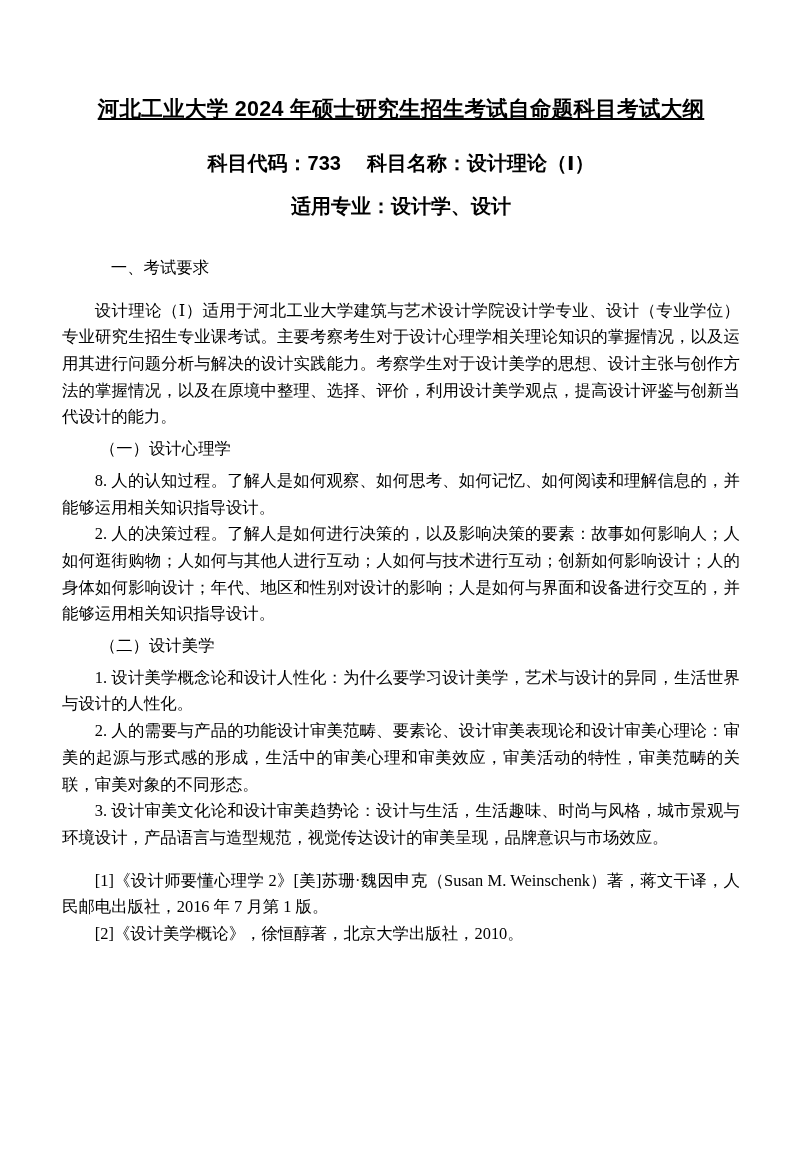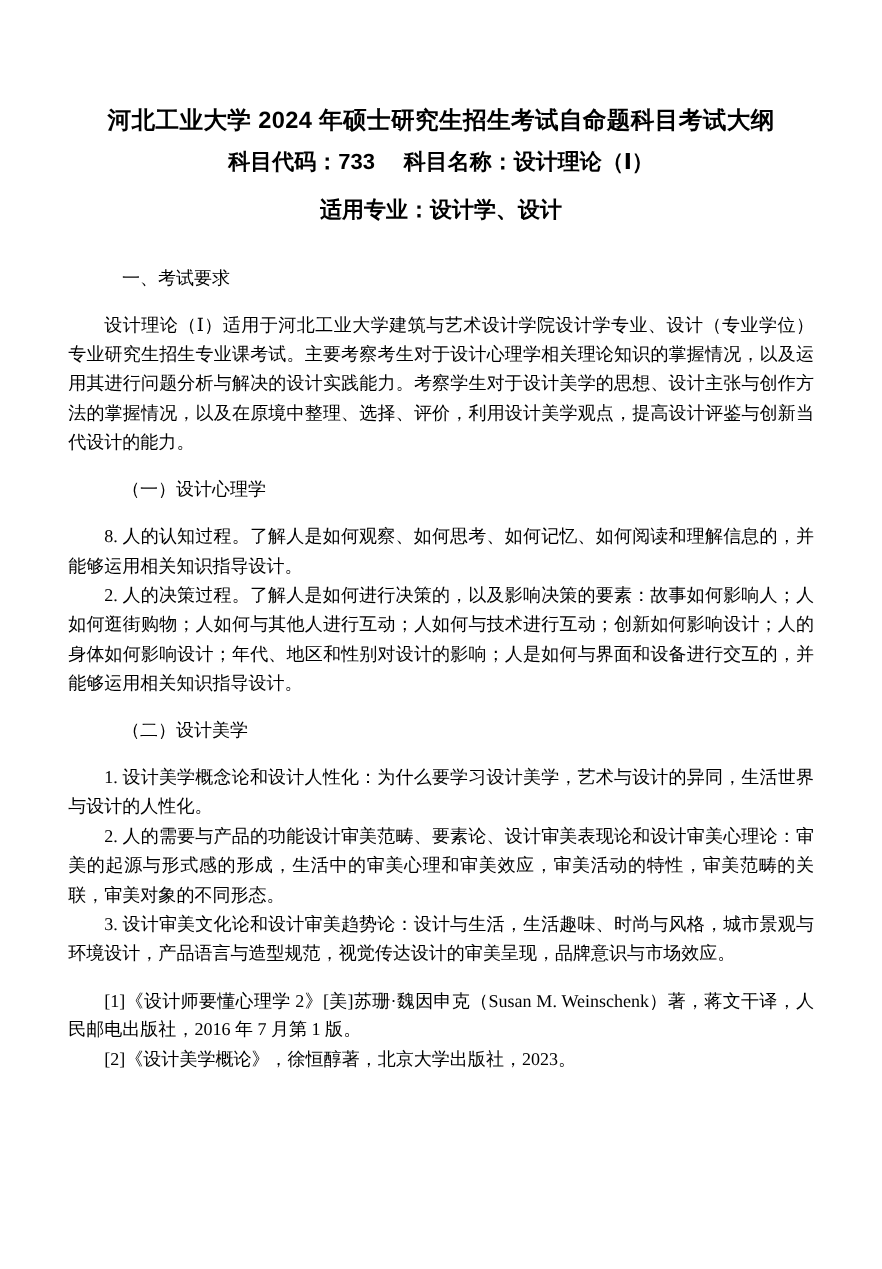--- a/index.html
+++ b/index.html
@@ -27,22 +27,23 @@
   }
 
   
   .doc-title {
     font-family: "Liberation Sans", "DejaVu Sans", sans-serif;
     font-weight: bold;
     font-size: 21.5px;
     line-height: 1.25;
     text-align: center;
     letter-spacing: 0.3px;
-    margin: 0 0 13px 0;
+    margin: 0 0 28px 0;
     white-space: nowrap;
+    text-decoration: underline;
   }
   .subject-line {
     font-family: "Liberation Sans", "DejaVu Sans", sans-serif;
     font-weight: bold;
     font-size: 20px;
     line-height: 1.25;
     text-align: center;
     margin: 0 0 18px 0;
   }
   .subject-line .gap {
@@ -73,21 +74,21 @@
     word-break: break-all;
   }
   .head {
     margin: 16px;
     text-indent: 2em;
     font-weight: normal;
     font-size: 16.4px;
     text-align: left;
   }
   .sub-head {
-    margin: 16px;
+    margin: 5px;
     text-indent: 2em;
     text-align: left;
   }
   .ref {
     margin: 0;
     text-indent: 2em;
     text-align: justify;
     text-justify: inter-ideograph;
     word-break: break-all;
   }
@@ -117,17 +118,17 @@
       <p class="para">8. 人的认知过程。了解人是如何观察、如何思考、如何记忆、如何阅读和理解信息的，并能够运用相关知识指导设计。</p>
       <p class="para">2. 人的决策过程。了解人是如何进行决策的，以及影响决策的要素：故事如何影响人；人如何逛街购物；人如何与其他人进行互动；人如何与技术进行互动；创新如何影响设计；人的身体如何影响设计；年代、地区和性别对设计的影响；人是如何与界面和设备进行交互的，并能够运用相关知识指导设计。</p>
 
       <p class="sub-head">（二）设计美学</p>
       <p class="para">1. 设计美学概念论和设计人性化：为什么要学习设计美学，艺术与设计的异同，生活世界与设计的人性化。</p>
       <p class="para">2. 人的需要与产品的功能设计审美范畴、要素论、设计审美表现论和设计审美心理论：审美的起源与形式感的形成，生活中的审美心理和审美效应，审美活动的特性，审美范畴的关联，审美对象的不同形态。</p>
       <p class="para">3. 设计审美文化论和设计审美趋势论：设计与生活，生活趣味、时尚与风格，城市景观与环境设计，产品语言与造型规范，视觉传达设计的审美呈现，品牌意识与市场效应。</p>
 
       <p class="head"></p>
       <p class="ref">[1]《设计师要懂心理学 2》[美]苏珊·魏因申克（Susan M. Weinschenk）著，蒋文干译，人民邮电出版社，2016 年 7 月第 1 版。</p>
-      <p class="ref">[2]《设计美学概论》，徐恒醇著，北京大学出版社，2023。</p>
+      <p class="ref">[2]《设计美学概论》，徐恒醇著，北京大学出版社，2010。</p>
 
     </div>
   </div>
 </div>
 
 </body></html>

